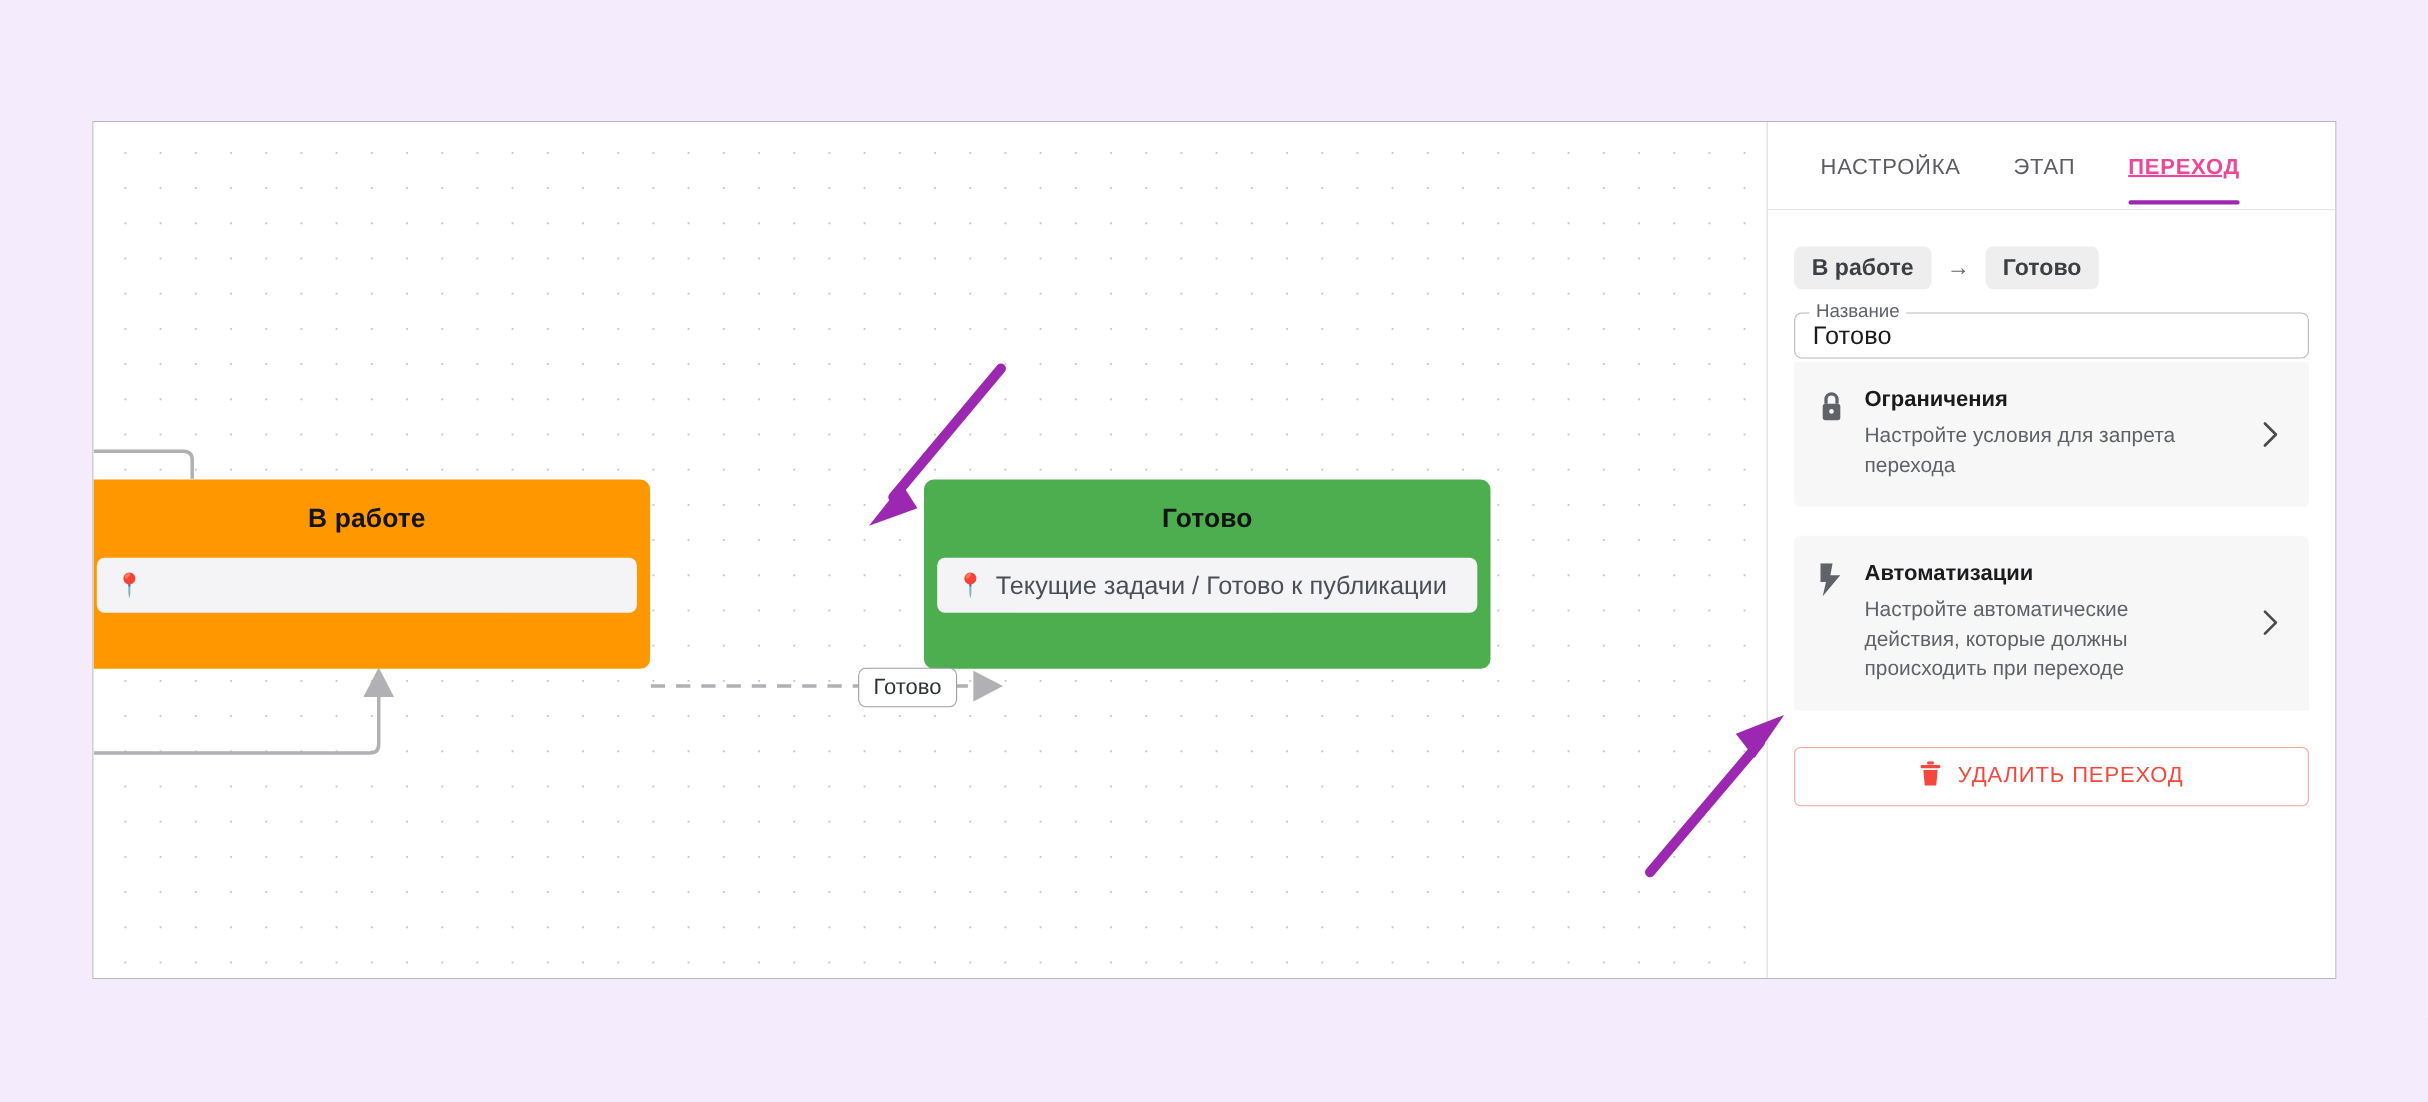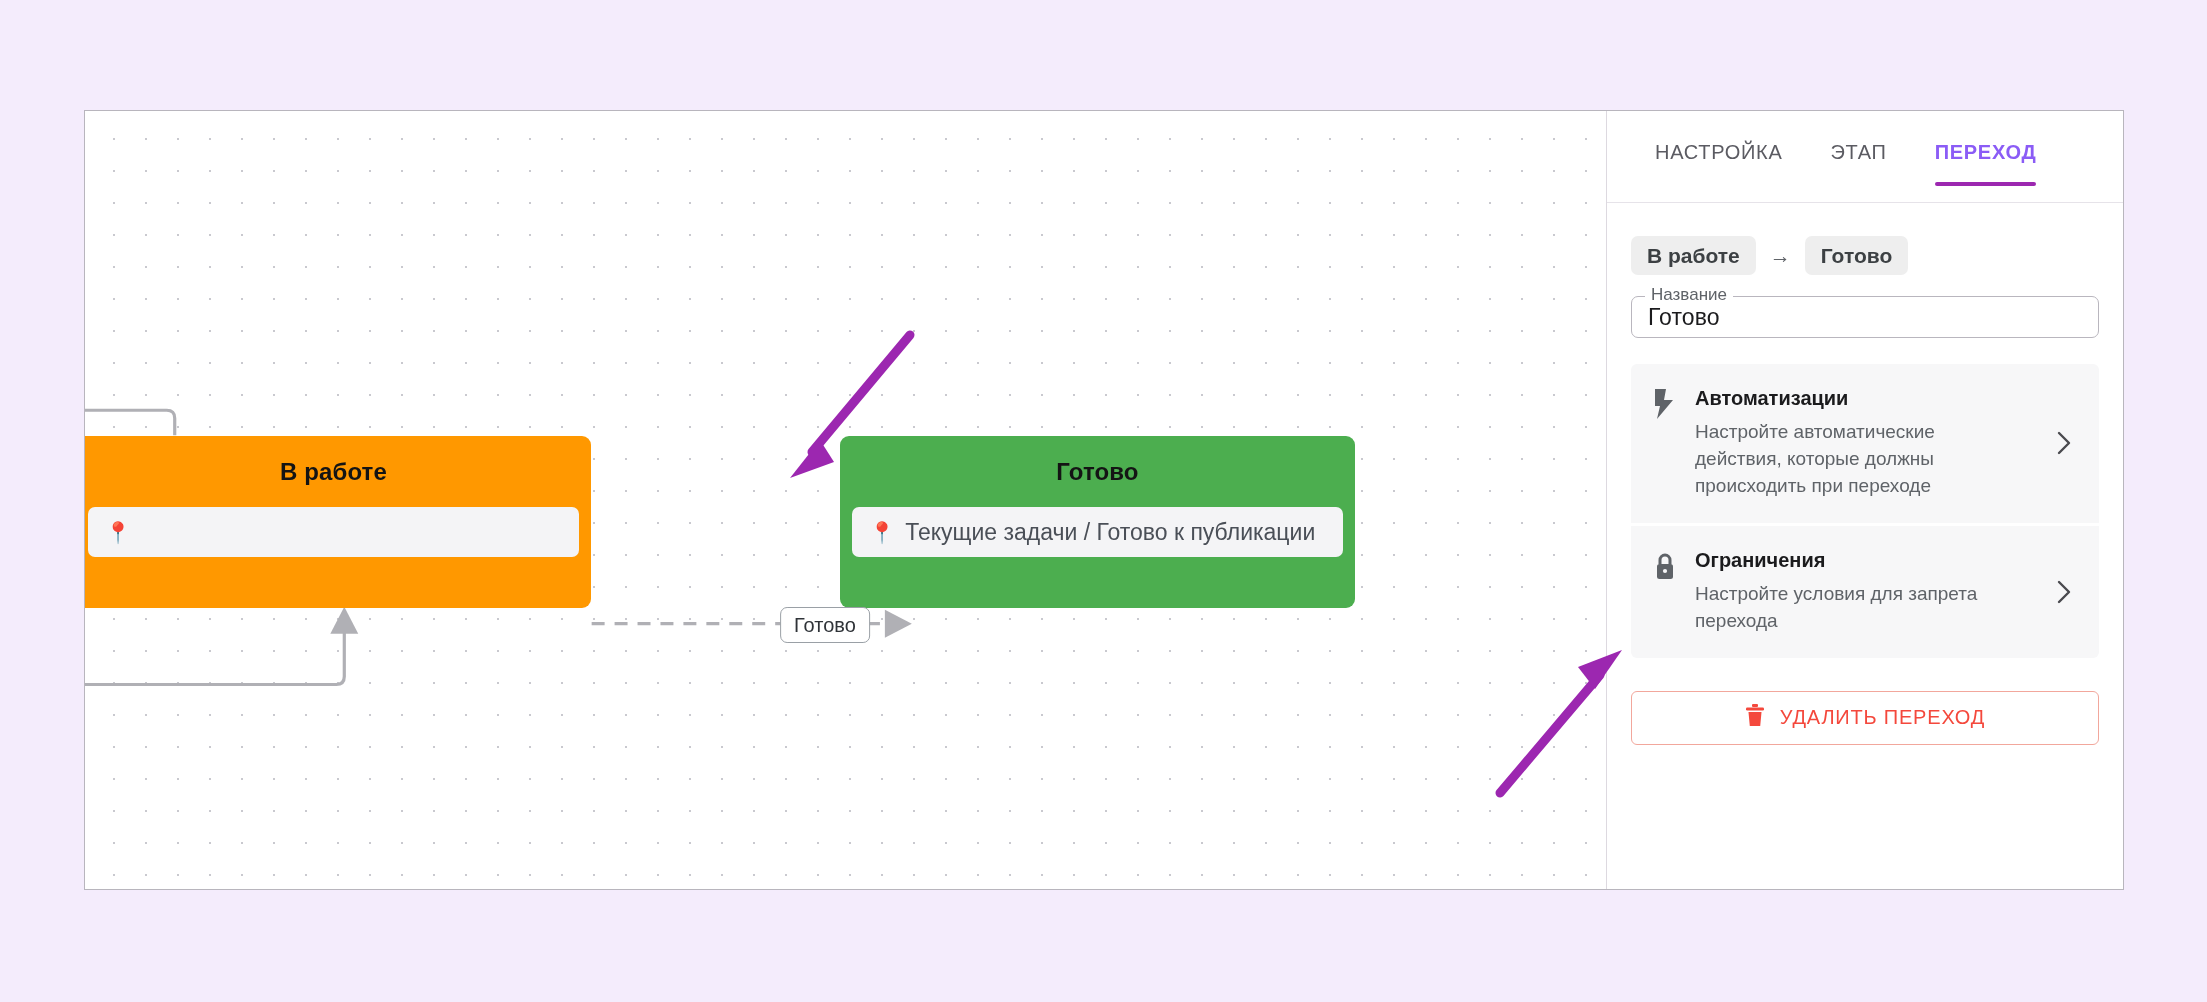--- a/index.html
+++ b/index.html
@@ -123,37 +123,37 @@
   #side-panel {
     position: relative;
     flex: 1;
     height: 100%;
     background: #ffffff;
     border-left: 1px solid #ddd9e0;
     box-sizing: border-box;
   }
 
   #tab-bar {
-    height: 92px;
+    height: 80px;
     border-bottom: 1px solid #e6e3e9;
     display: flex;
     align-items: flex-start;
     padding: 24px 0 0 24px;
     box-sizing: border-box;
   }
   .tab {
     position: relative;
     font-size: 20px;
     letter-spacing: .7px;
     color: #5b5b62;
     padding: 6px 24px 22px 24px;
     cursor: pointer;
     white-space: nowrap;
   }
-  .tab.active { color: #8b5cf6; font-weight: bold; }
+  .tab.active { color: #ec4899; font-weight: bold; text-decoration: underline; }
   .tab.active::after {
     content: "";
     position: absolute;
     left: 24px; right: 24px;
     bottom: 0;
     height: 4px;
     background: #9c27b0;
     border-radius: 2px;
   }
 
@@ -315,48 +315,48 @@
       <span class="crumb">В работе</span>
       <span class="crumb-arrow">→</span>
       <span class="crumb">Готово</span>
     </div>
 
     <div id="name-field">
       <span id="name-field-label">Название</span>
       <span id="name-field-value" placeholder="Название">Готово</span>
     </div>
 
-    <div class="opt-card" id="card-automations">
-      <div class="opt-icon">
-        <svg width="22" height="30" viewBox="0 0 22 30">
-          <path d="M13 0 L2 0 L2 17 L7 17 L4 30 L20 11 L11 11 Z" fill="#5f6368"></path>
-        </svg>
-      </div>
-      <div class="opt-body">
-        <div class="opt-title">Автоматизации</div>
-        <div class="opt-desc">Настройте автоматические действия, которые должны происходить при переходе</div>
-      </div>
-      <div class="opt-chevron">
-        <svg width="15" height="24" viewBox="0 0 15 24">
-          <path d="M2 2 L12 12 L2 22" fill="none" stroke="#4a4a4f" stroke-width="2.4" stroke-linecap="round" stroke-linejoin="round"></path>
-        </svg>
-      </div>
-    </div>
-
     <div class="opt-card" id="card-restrictions">
       <div class="opt-icon">
         <svg width="24" height="30" viewBox="0 0 24 30">
           <path d="M7 13 L7 9 a5 5 0 0 1 10 0 L17 13" fill="none" stroke="#5f6368" stroke-width="3"></path>
           <rect x="4" y="13" width="16" height="15" rx="2.5" fill="#5f6368"></rect>
           <circle cx="12" cy="20" r="2.1" fill="#f7f7f8"></circle>
         </svg>
       </div>
       <div class="opt-body">
         <div class="opt-title">Ограничения</div>
         <div class="opt-desc">Настройте условия для запрета перехода</div>
+      </div>
+      <div class="opt-chevron">
+        <svg width="15" height="24" viewBox="0 0 15 24">
+          <path d="M2 2 L12 12 L2 22" fill="none" stroke="#4a4a4f" stroke-width="2.4" stroke-linecap="round" stroke-linejoin="round"></path>
+        </svg>
+      </div>
+    </div>
+
+    <div class="opt-card" id="card-automations">
+      <div class="opt-icon">
+        <svg width="22" height="30" viewBox="0 0 22 30">
+          <path d="M13 0 L2 0 L2 17 L7 17 L4 30 L20 11 L11 11 Z" fill="#5f6368"></path>
+        </svg>
+      </div>
+      <div class="opt-body">
+        <div class="opt-title">Автоматизации</div>
+        <div class="opt-desc">Настройте автоматические действия, которые должны происходить при переходе</div>
       </div>
       <div class="opt-chevron">
         <svg width="15" height="24" viewBox="0 0 15 24">
           <path d="M2 2 L12 12 L2 22" fill="none" stroke="#4a4a4f" stroke-width="2.4" stroke-linecap="round" stroke-linejoin="round"></path>
         </svg>
       </div>
     </div>
 
     <div id="delete-button">
       <span>

